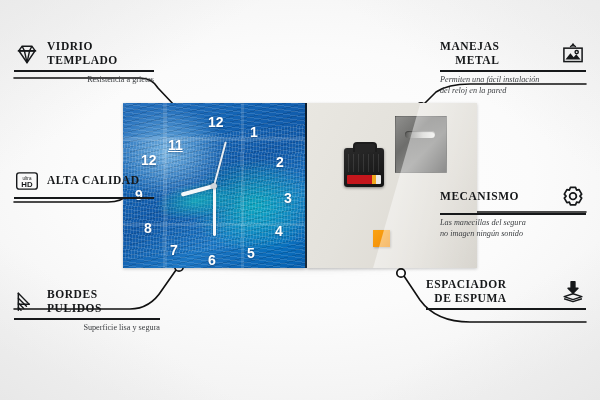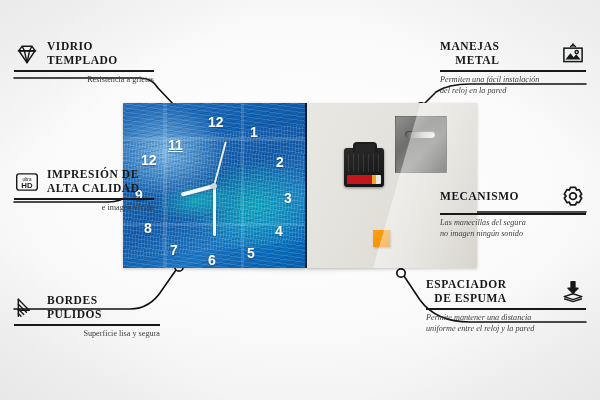--- a/index.html
+++ b/index.html
@@ -262,31 +262,29 @@
   <div class="feat left" style="left:14px;top:168px;width:140px;">
     <div class="head">
       <span class="ico">
         <svg viewBox="0 0 24 24">
           <rect x="2.5" y="4.5" width="19" height="15" rx="2.2" fill="none" stroke="#16181a" stroke-width="1.3"></rect>
           <text x="12" y="11.2" text-anchor="middle" font-family="Liberation Sans, sans-serif" font-size="4.2" fill="#16181a">ultra</text>
           <text x="12" y="17.4" text-anchor="middle" font-family="Liberation Sans, sans-serif" font-size="7.2" font-weight="bold" fill="#16181a">HD</text>
         </svg>
       </span>
       <div class="titles">
-        <div>IMPRESIÓN DE</div>
         <div>ALTA CALIDAD</div>
       </div>
     </div>
     <div class="rule"></div>
     <div class="desc">
-      <div>e imagen vívida</div>
-    </div>
-  </div>
-
-  <div class="feat left" style="left:14px;top:294px;width:146px;">
+    </div>
+  </div>
+
+  <div class="feat left" style="left:14px;top:288px;width:146px;">
     <div class="head">
       <span class="ico">
         <svg viewBox="0 0 24 24" fill="none" stroke="#16181a" stroke-width="1.25" stroke-linecap="round">
           <path d="M4 4 L14 14"></path>
             <path d="M4 8.5 L11.5 16"></path>
           <path d="M4 13 L9 18"></path>
             <path d="M4 17 L6.5 19.6"></path>
           <path d="M14 14 L4 14" stroke-width="1.4"></path>
           <path d="M4 4 L4 19.6" stroke-width="1.4"></path>
         </svg>
@@ -354,19 +352,15 @@
       </div>
       <span class="ico">
         <svg viewBox="0 0 24 24" fill="none" stroke="#16181a" stroke-width="1.3" stroke-linejoin="round">
           <path d="M10.2 2.6 H13.8 V8.6 H16.6 L12 13.2 L7.4 8.6 H10.2 Z" fill="#16181a"></path>
           <path d="M12 13.6 L20.2 16.3 L12 19 L3.8 16.3 Z"></path>
           <path d="M3.8 18.2 L12 20.9 L20.2 18.2"></path>
         </svg>
       </span>
     </div>
     <div class="rule"></div>
-    <div class="desc">
-      <div>Permite mantener una distancia</div>
-      <div>uniforme entre el reloj y la pared</div>
-    </div>
   </div>
 
 </div>
 
 </body></html>

